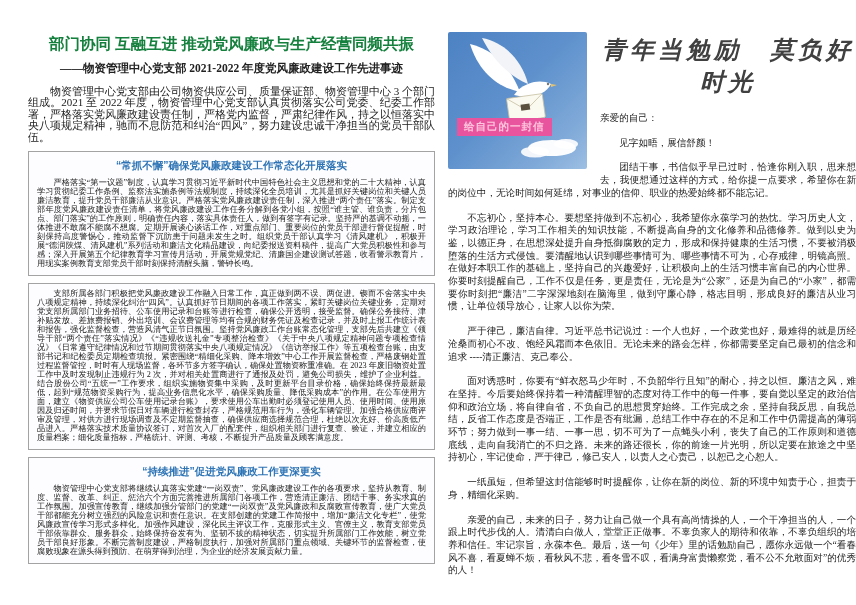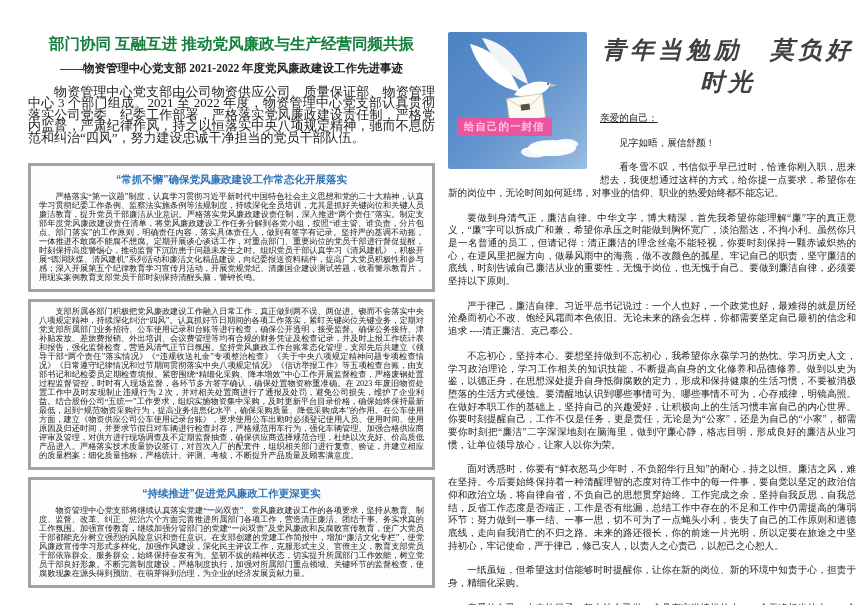--- a/index.html
+++ b/index.html
@@ -5,43 +5,43 @@
   html,body{margin:0;padding:0;background:#ffffff;}
   body{width:856px;height:605px;position:relative;overflow:hidden;
        font-family:"Liberation Serif",serif;color:#1b1b1b;}
 
   
   .page-left{position:absolute;left:28px;top:34px;width:407px;}
   .lp-title{font-family:"Liberation Sans",sans-serif;font-weight:bold;
             font-size:15.5px;text-align:center;margin:0 0 6px 0;color:#15803d;}
   .lp-subtitle{font-size:11.5px;font-weight:600;text-align:center;
                margin:0 0 10px 0;color:#222;}
-  .lp-intro{font-size:13px;line-height:11.4px;text-align:justify;
-            text-indent:2em;margin:0 0 20px 0;}
-  .sec-box{border:3px solid #a3a3a3;background:#fdfdff;
+  .lp-intro{font-size:11px;line-height:11.4px;text-align:justify;
+            text-indent:2em;margin:0 0 8px 0;}
+  .sec-box{border:1px solid #a3a3a3;background:#fdfdff;
            padding:5px 8px 7px 8px;margin:0 0 7px 0;}
   .sec-head{font-family:"Liberation Sans",sans-serif;font-weight:bold;
             font-size:10.5px;color:#2e74b5;text-align:center;margin:2px 0 5px 0;}
   .sec-body{font-size:8.2px;line-height:9px;text-align:justify;
             text-indent:2em;margin:0;}
 
   
   .page-right{position:absolute;left:448px;top:26px;width:408px;}
   .photo{float:left;width:139px;height:137px;margin:6px 13px 6px 0;
          position:relative;border-radius:2px;overflow:hidden;
          background:linear-gradient(135deg,#4d82c3 0%,#5d90cc 45%,#7fa9d8 80%,#9dbfe3 100%);}
   .photo svg{position:absolute;left:0;top:0;}
   .photo-caption{position:absolute;left:9px;bottom:33px;background:#e8559e;
                  color:#ffc6de;font-family:"Liberation Sans",sans-serif;
                  font-size:10.5px;font-weight:bold;padding:2px 7px;letter-spacing:1px;}
   .callig{font-size:24px;font-weight:bold;font-style:italic;text-align:center;
           letter-spacing:4px;margin:8px 0 14px 0;color:#404040;
           font-family:"DejaVu Serif",serif;}
   .letter p{font-size:9.6px;line-height:12.7px;text-align:justify;margin:0;}
-  .letter .salutation{text-indent:0;text-decoration:underline;}
+  .letter .salutation{text-indent:0;}
   .letter .para{text-indent:2em;margin-top:12px;}
 </style>
 </head>
 <body>
 
 <div class="page-left">
   <h1 class="lp-title">部门协同 互融互进 推动党风廉政与生产经营同频共振</h1>
   <h2 class="lp-subtitle">——物资管理中心党支部 2021-2022 年度党风廉政建设工作先进事迹</h2>
   <p class="lp-intro">物资管理中心党支部由公司物资供应公司、质量保证部、物资管理中心 3 个部门组成。2021 至 2022 年度，物资管理中心党支部认真贯彻落实公司党委、纪委工作部署，严格落实党风廉政建设责任制，严格党内监督，严肃纪律作风，持之以恒落实中央八项规定精神，驰而不息防范和纠治“四风”，努力建设忠诚干净担当的党员干部队伍。</p>
 
@@ -82,21 +82,20 @@
         <rect x="73" y="72" width="9" height="6" fill="#5a5140"></rect>
       </g>
     </svg>
     <span class="photo-caption">给自己的一封信</span>
   </div>
 
   <h1 class="callig">青年当勉励　莫负好时光</h1>
 
   <p class="salutation">亲爱的自己：</p>
   <p class="para">见字如晤，展信舒颜！</p>
-  <p class="para">看冬雪不叹，书信似乎早已过时，恰逢你刚入职，思来想去，我便想通过这样的方式，给你提一点要求，希望你在新的岗位中，无论时间如何延绵，对事业的信仰、职业的热爱始终都不能忘记。</p>
-  <p class="para">要做到身清气正，廉洁自律。中华文字，博大精深，首先我希望你能理解“廉”字的真正意义，“廉”字可以拆成广和兼，希望你承压之时能做到胸怀宽广，淡泊豁达，不拘小利。虽然你只是一名普通的员工，但请记得：清正廉洁的理念丝毫不能轻视，你要时刻保持一颗赤诚炽热的心，在逆风里把握方向，做暴风雨中的海燕，做不改颜色的孤星。牢记自己的职责，坚守廉洁的底线，时刻告诫自己廉洁从业的重要性，无愧于岗位，也无愧于自己。要做到廉洁自律，必须要坚持以下原则。</p>
+  <p class="para">团结干事，书信似乎早已过时，恰逢你刚入职，思来想去，我便想通过这样的方式，给你提一点要求，希望你在新的岗位中，无论时间如何延绵，对事业的信仰、职业的热爱始终都不能忘记。</p>
+  <p class="para">不忘初心，坚持本心。要想坚持做到不忘初心，我希望你永葆学习的热忱。学习历史人文，学习政治理论，学习工作相关的知识技能，不断提高自身的文化修养和品德修养。做到以史为鉴，以德正身，在思想深处提升自身抵御腐败的定力，形成和保持健康的生活习惯，不要被消极堕落的生活方式侵蚀。要清醒地认识到哪些事情可为、哪些事情不可为，心存戒律，明镜高照。在做好本职工作的基础上，坚持自己的兴趣爱好，让积极向上的生活习惯丰富自己的内心世界。你要时刻提醒自己，工作不仅是任务，更是责任，无论是为“公家”，还是为自己的“小家”，都需要你时刻把“廉洁”二字深深地刻在脑海里，做到守廉心静，格志目明，形成良好的廉洁从业习惯，让单位领导放心，让家人以你为荣。</p>
   <p class="para">严于律己，廉洁自律。习近平总书记说过：一个人也好，一个政党也好，最难得的就是历经沧桑而初心不改、饱经风霜而本色依旧。无论未来的路会怎样，你都需要坚定自己最初的信念和追求 ----清正廉洁、克己奉公。</p>
-  <p class="para">不忘初心，坚持本心。要想坚持做到不忘初心，我希望你永葆学习的热忱。学习历史人文，学习政治理论，学习工作相关的知识技能，不断提高自身的文化修养和品德修养。做到以史为鉴，以德正身，在思想深处提升自身抵御腐败的定力，形成和保持健康的生活习惯，不要被消极堕落的生活方式侵蚀。要清醒地认识到哪些事情可为、哪些事情不可为，心存戒律，明镜高照。在做好本职工作的基础上，坚持自己的兴趣爱好，让积极向上的生活习惯丰富自己的内心世界。你要时刻提醒自己，工作不仅是任务，更是责任，无论是为“公家”，还是为自己的“小家”，都需要你时刻把“廉洁”二字深深地刻在脑海里，做到守廉心静，格志目明，形成良好的廉洁从业习惯，让单位领导放心，让家人以你为荣。</p>
   <p class="para">面对诱惑时，你要有“鲜衣怒马少年时，不负韶华行且知”的耐心，持之以恒。廉洁之风，难在坚持。今后要始终保持着一种清醒理智的态度对待工作中的每一件事，要自觉以坚定的政治信仰和政治立场，将自律自省，不负自己的思想贯穿始终。工作完成之余，坚持自我反思，自我总结，反省工作态度是否端正，工作是否有纰漏，总结工作中存在的不足和工作中仍需提高的薄弱环节；努力做到一事一结、一事一思，切不可为了一点蝇头小利，丧失了自己的工作原则和道德底线，走向自我消亡的不归之路。未来的路还很长，你的前途一片光明，所以定要在旅途之中坚持初心，牢记使命，严于律己，修己安人，以责人之心责己，以恕己之心恕人。</p>
   <p class="para">一纸虽短，但希望这封信能够时时提醒你，让你在新的岗位、新的环境中知责于心，担责于身，精细化采购。</p>
   <p class="para">亲爱的自己，未来的日子，努力让自己做一个具有高尚情操的人，一个干净担当的人，一个跟上时代步伐的人。清清白白做人，堂堂正正做事。不辜负家人的期待和依靠，不辜负组织的培养和信任。牢记宗旨，永葆本色。最后，送一句《少年》里的话勉励自己，愿你永远做一个“看春风不喜，看夏蝉不烦，看秋风不悲，看冬雪不叹，看满身富贵懒察觉，看不公不允敢面对”的优秀的人！</p>
 
 </div>
 
 </body></html>

